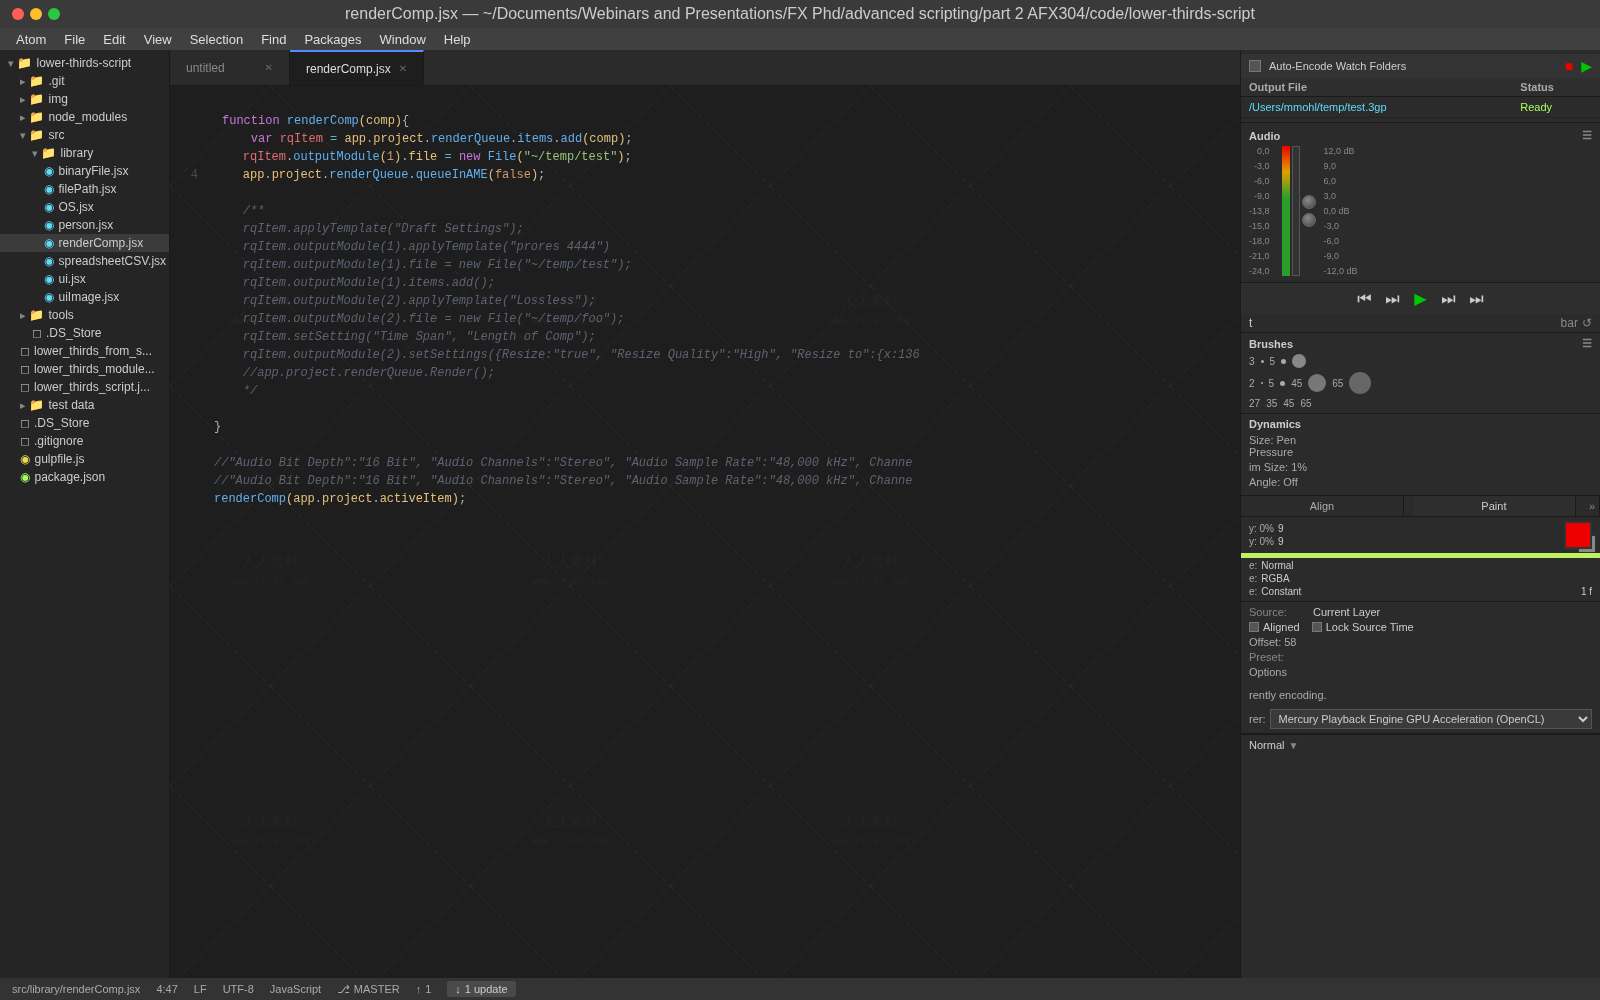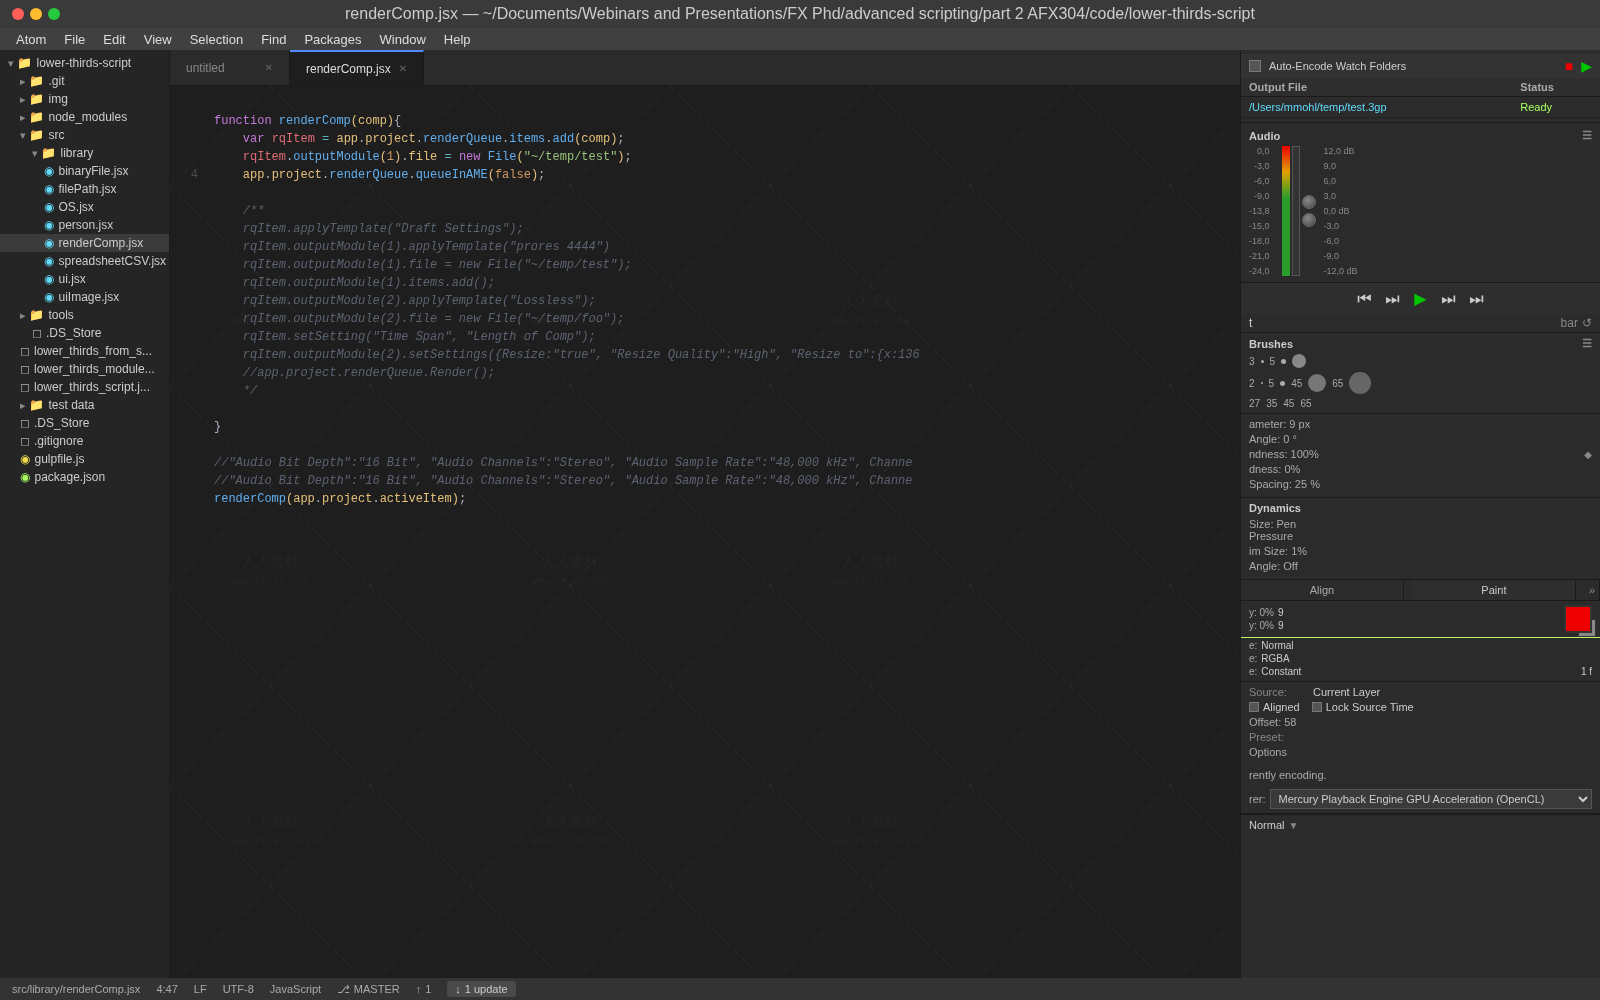--- a/index.html
+++ b/index.html
@@ -144,21 +144,21 @@
       user-select: none;
       flex-shrink: 0;
     }
     .line-content {
       flex: 1;
       padding-left: 4px;
       white-space: pre;
       color: #abb2bf;
     }
     
-    .kw { color: #c678dd; }
+    .kw { color: #c678dd; margin-left: 8px; }
     .fn-name { color: #61afef; }
     .var-name { color: #e06c75; }
     .str { color: #98c379; }
     .punct { color: #abb2bf; }
     .comment { color: #5c6370; font-style: italic; }
     .num { color: #d19a66; }
     .bool { color: #d19a66; }
     .paren { color: #e5c07b; }
     .op { color: #56b6c2; }
     .new-kw { color: #c678dd; }
@@ -760,38 +760,20 @@
         </div>
         <div style="display:flex;gap:6px;align-items:center;font-size:10px;color:#aaa;">
           <span>27</span>
           <span>35</span>
           <span>45</span>
           <span>65</span>
         </div>
       </div>
     </div>
 
-    <div class="props-panel">
-      <div class="prop-row">
-        <span class="prop-label">ameter: 9 px</span>
-      </div>
-      <div class="prop-row">
-        <span class="prop-label">Angle: 0 °</span>
-      </div>
-      <div class="prop-row">
-        <span class="prop-label">ndness: 100%</span>
-        <span class="prop-icon">◆</span>
-      </div>
-      <div class="prop-row">
-        <span class="prop-label">dness: 0%</span>
-      </div>
-      <div class="prop-row">
-        <span class="prop-label">Spacing: 25 %</span>
-      </div>
-    </div>
 
     <div style="padding:4px 8px;border-bottom:1px solid #1a1a1a;">
       <div class="panel-title">
         <span>Dynamics</span>
       </div>
       <div class="prop-row">
         <span class="prop-label">Size: Pen Pressure</span>
       </div>
       <div class="prop-row">
         <span class="prop-label">im Size: 1%</span>
@@ -800,21 +782,21 @@
         <span class="prop-label">Angle: Off</span>
       </div>
     </div>
 
     <div class="align-paint-panel">
       <div class="align-tab">Align</div>
       <div class="paint-tab">Paint</div>
       <div style="padding:4px;color:#888;font-size:11px;border-right:1px solid #1a1a1a;">»</div>
     </div>
 
-    <div style="padding:4px 8px;border-bottom:1px solid #bef264;display:flex;gap:8px;align-items:center;">
+    <div style="padding:4px 8px;border-bottom:5px solid #bef264;display:flex;gap:8px;align-items:center;">
       <div style="display:flex;flex-direction:column;gap:2px;">
         <div style="display:flex;gap:4px;font-size:10px;color:#aaa;">
           <span>y: 0%</span>
           <span style="color:#ccc;">9</span>
         </div>
         <div style="display:flex;gap:4px;font-size:10px;color:#aaa;">
           <span>y: 0%</span>
           <span style="color:#ccc;">9</span>
         </div>
       </div>

